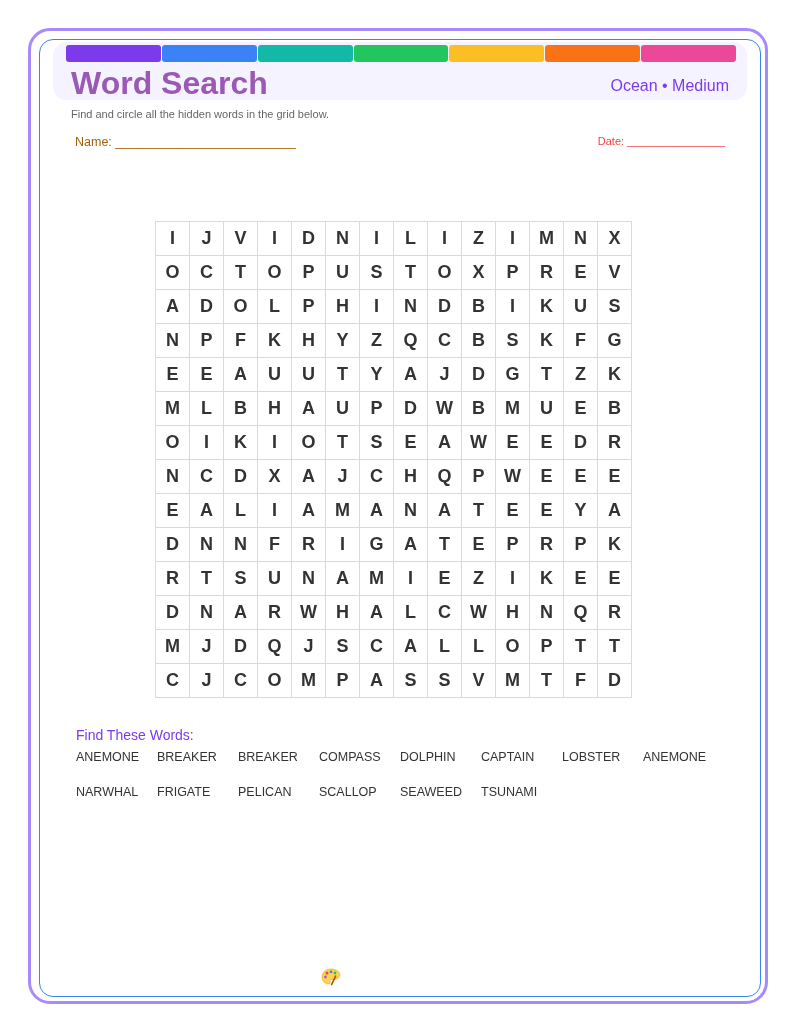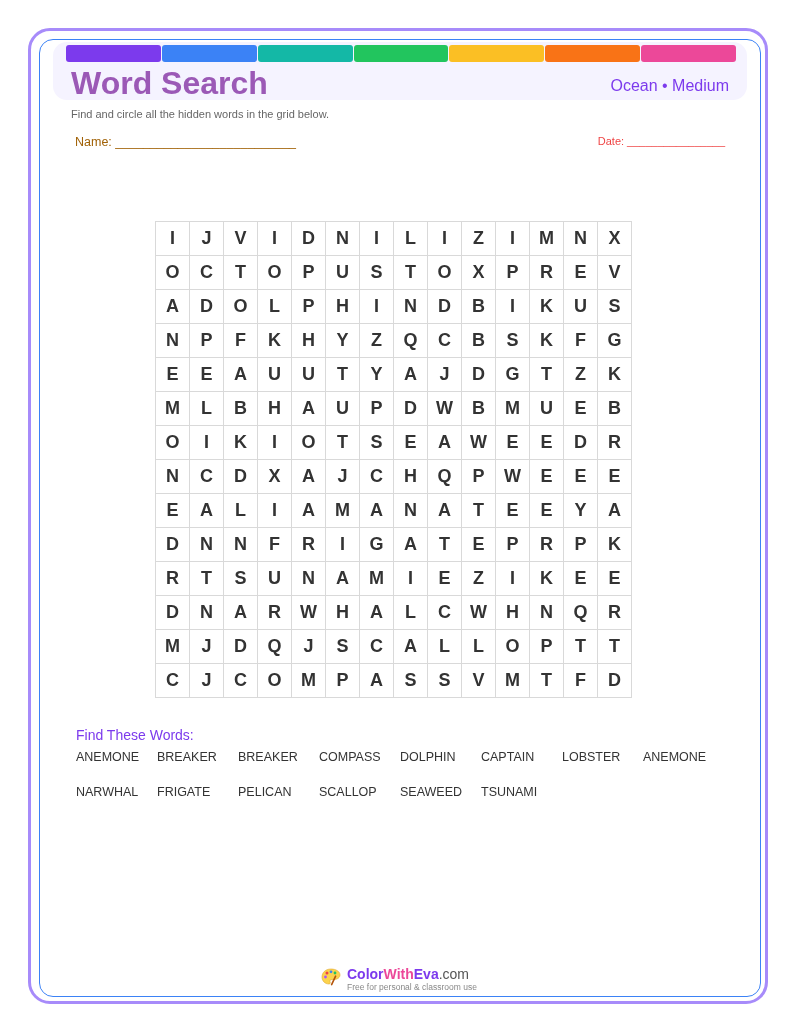--- a/index.html
+++ b/index.html
@@ -320,17 +320,13 @@
 
 <div class="footer">
   <svg class="palette-icon" viewBox="0 0 22 20">
     <path d="M11 2 C5 2 2 6 2 10 C2 14 5 17 9 17 C10.5 17 10.5 15.5 10 14.5 C9.5 13.5 10.5 12.5 12 12.5 L14 12.5 C17.5 12.5 20 10.5 20 8 C20 4.5 16 2 11 2 Z" fill="#fcd34d" stroke="#e0a82e" stroke-width="0.6"></path>
     <circle cx="7" cy="6" r="1.5" fill="#ef4444"></circle>
     <circle cx="11" cy="4.8" r="1.4" fill="#3b82f6"></circle>
     <circle cx="15" cy="6" r="1.4" fill="#22c55e"></circle>
     <circle cx="5.5" cy="10" r="1.4" fill="#a855f7"></circle>
     <rect x="13" y="8" width="1.6" height="11" rx="0.8" fill="#b45309" transform="rotate(25 14 13)"></rect>
   </svg>
-  <div>
-    <div class="brand"><span class="c1">Color</span><span class="c2">With</span><span class="c1">Eva</span><span class="c3">.com</span></div>
-    <div class="brand-sub">Free for personal &amp; classroom use</div>
-  </div>
 </div>
 
 </body></html>

